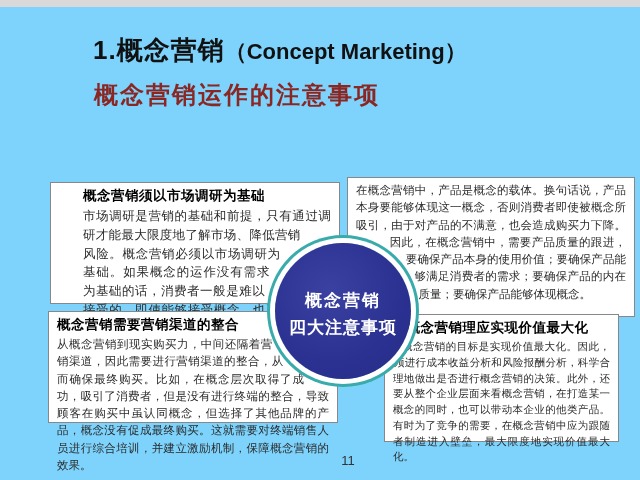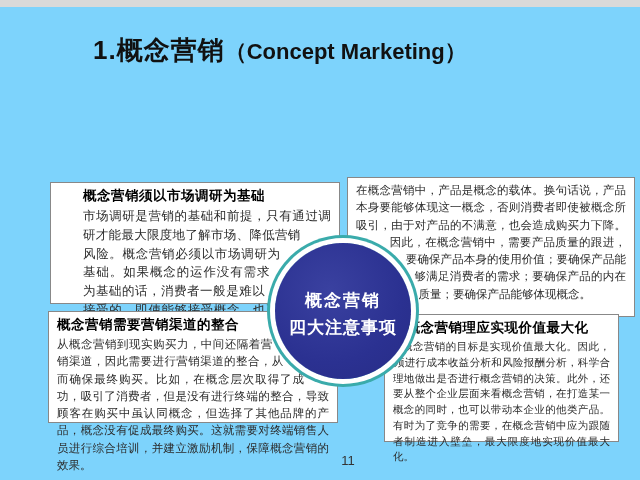--- a/index.html
+++ b/index.html
@@ -69,20 +69,21 @@
 </style>
 </head>
 <body>
 
 <div class="slide">
 
   <div class="title">
     <span>1.</span><span>概念营销</span><span class="en">（Concept Marketing）</span>
   </div>
 
+  <div class="subtitle">概念营销运作的注意事项</div>
 
 
   <div class="nbox box1">
     <div class="sp sp1"></div>
     <h3>概念营销须以市场调研为基础</h3>
     <div class="body">市场调研是营销的基础和前提，只有通过调研才能最大限度地了解市场、降低营销风险。概念营销必须以市场调研为基础。如果概念的运作没有需求为基础的话，消费者一般是难以接受的，即使能够接受概念，也不一定会产生现实购买力。</div>
   </div>
 
   <div class="nbox box2">
     <div class="sp sp2"></div>

